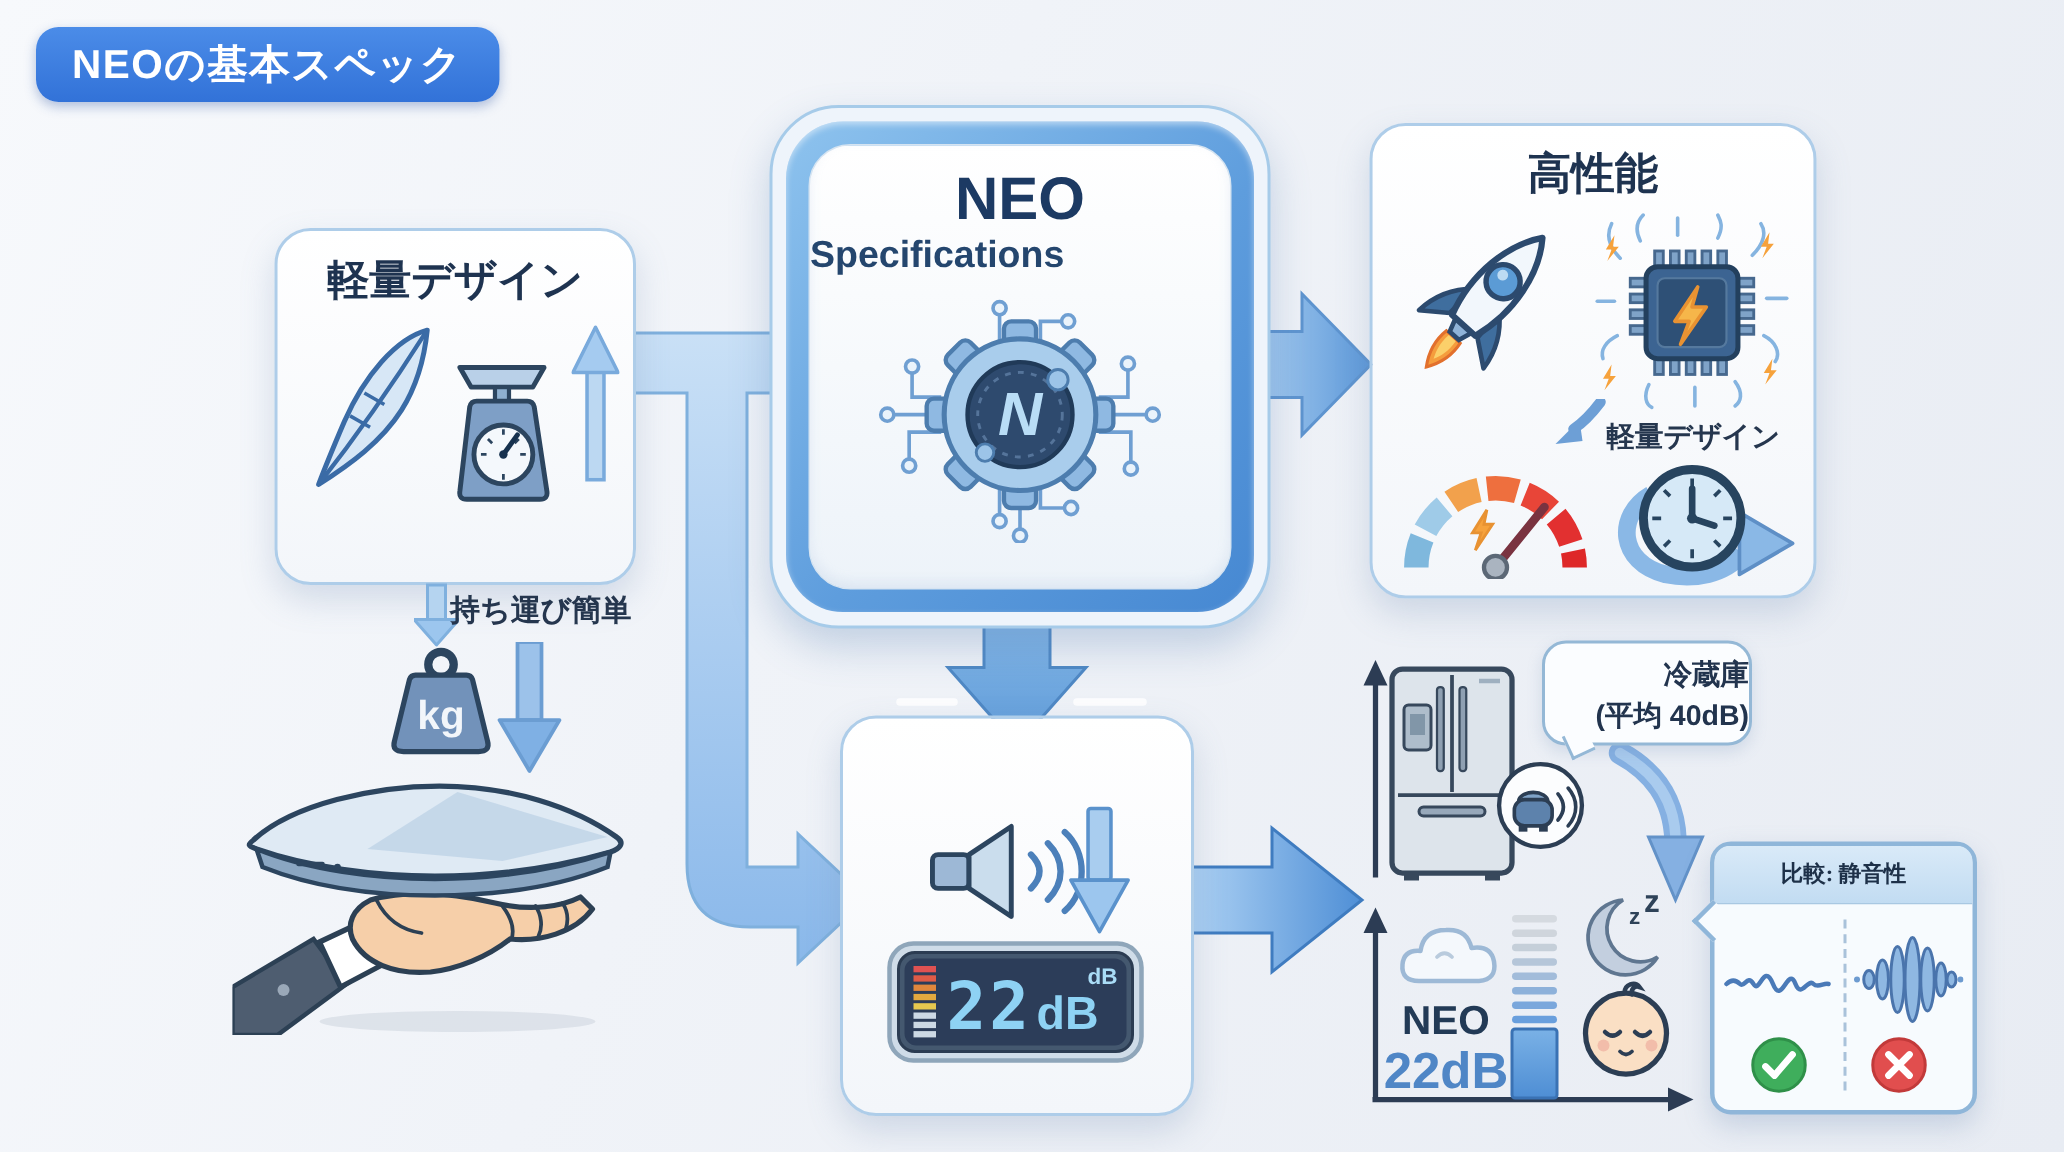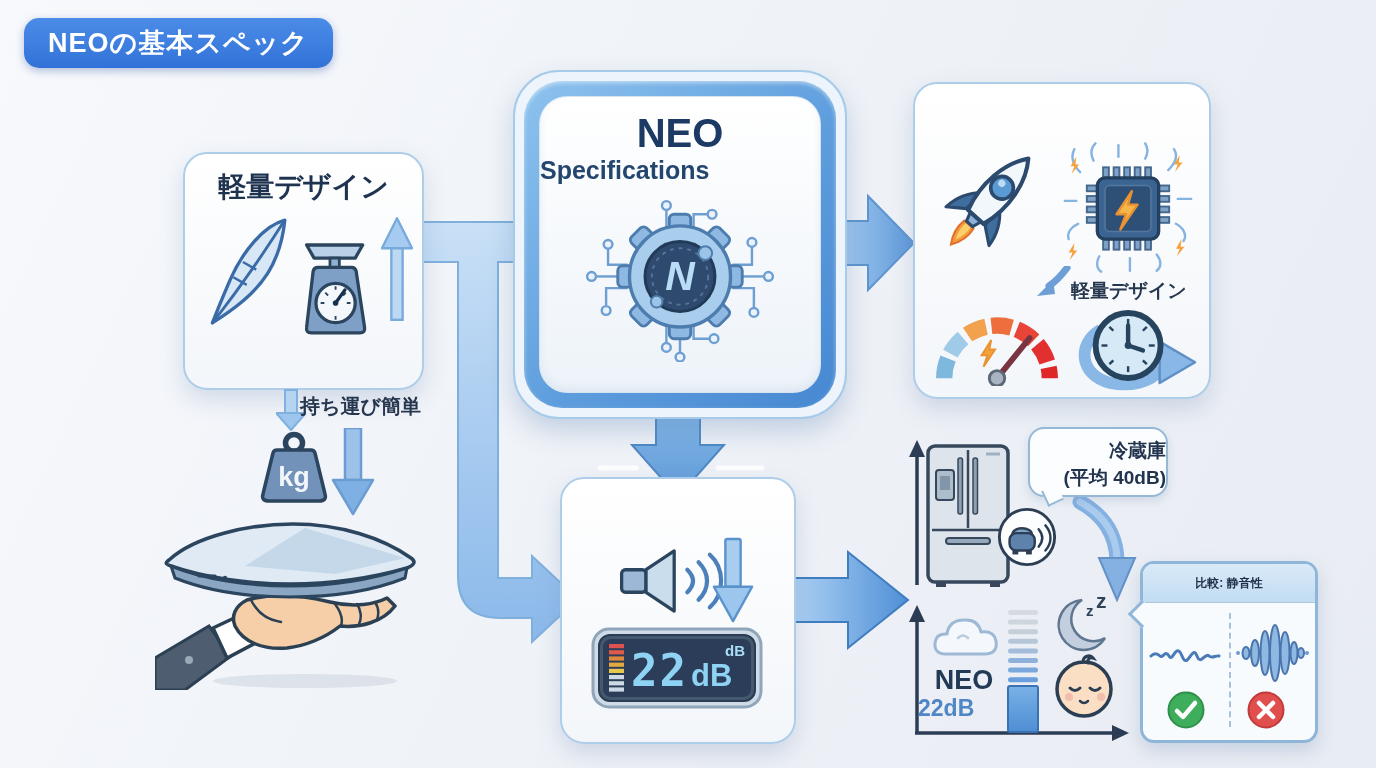--- a/index.html
+++ b/index.html
@@ -43,33 +43,33 @@
   .perf-box{left:913px;top:82px;width:294px;height:313px;}
   .perf-box .card-title{margin-top:12px;font-size:29px;}
   
   .quiet-box{left:560px;top:477px;width:232px;height:263px;}
   .quiet-box .card-title{margin-top:12px;font-size:28px;}
   
   .cap{font-weight:700;color:#25364e;}
   .lw-caption{left:300px;top:393px;font-size:20px;}
   .perf-caption{left:1071px;top:278px;font-size:19px;}
   .chart-neo{left:922px;top:665px;width:84px;text-align:center;font-size:27px;font-weight:800;color:#223a56;}
-  .chart-db{left:918px;top:695px;width:92px;font-size:23px;font-weight:800;color:#4f86c6;}
+  .chart-db{left:918px;top:695px;width:92px;text-align:center;font-size:34px;font-weight:800;color:#4f86c6;}
   
   .bubble{left:1028px;top:427px;width:140px;height:70px;background:#fbfdff;
     border:2.5px solid #94b8d6;border-radius:16px;box-shadow:0 4px 10px rgba(110,140,180,.22);
     text-align:right;font-size:19px;font-weight:800;color:#22344e;line-height:1.4;padding-top:9px;box-sizing:border-box;}
   .bubble-tail{position:absolute;left:14px;bottom:-9px;width:15px;height:15px;background:#fbfdff;
     border-right:2.5px solid #94b8d6;border-bottom:2.5px solid #94b8d6;transform:rotate(65deg);}
   
   .cmp-box{left:1140px;top:561px;width:172px;height:176px;background:#f7fbfe;
     border:3px solid #8fb6d9;border-radius:14px;box-shadow:0 8px 18px rgba(110,140,180,.28);}
   .cmp-head{height:38px;line-height:38px;border-radius:10px 10px 0 0;
     background:linear-gradient(180deg,#d9eaf8,#c2dcf2);border-bottom:1.5px solid #a9c8e2;
-    text-align:center;font-size:12px;font-weight:800;color:#1d3048;}
+    text-align:center;font-size:15px;font-weight:800;color:#1d3048;font-family:Liberation Serif, serif;}
   .cmp-body{position:relative;height:132px;}
   .cmp-divider{position:absolute;left:50%;top:10px;bottom:8px;border-left:2px dashed #a9c2da;}
   .cmp-tail{position:absolute;left:-11px;top:40px;width:17px;height:17px;background:#f7fbfe;
     border-left:3px solid #8fb6d9;border-bottom:3px solid #8fb6d9;transform:rotate(45deg);}
   svg{display:block;}
   .icon{position:absolute;}
 </style>
 </head>
 <body>
 
@@ -245,20 +245,21 @@
           <circle r="29" fill="none" stroke="#55749a" stroke-width="2" stroke-dasharray="4 5"></circle>
           <text y="14" text-anchor="middle" font-size="42" font-weight="bold" font-style="italic" fill="#b9ddf6">N</text>
           <circle cx="26" cy="-24" r="7" fill="#9cc4e8" stroke="#4d7dae" stroke-width="2"></circle>
           <circle cx="-24" cy="26" r="6" fill="#9cc4e8" stroke="#4d7dae" stroke-width="2"></circle>
         </g>
       </svg>
     </div>
   </div>
 
   <div class="abs card perf-box">
+    <div class="card-title">高性能</div>
     <svg class="icon" style="left:14px;top:52px;" width="124" height="124" viewBox="0 0 120 120">
       <g transform="rotate(42 60 62)">
         <path d="M54,94 C52,106 56,114 60,120 C64,114 68,106 66,94 Z" fill="#f59d3d" stroke="#e2702d" stroke-width="2"></path>
         <path d="M57,95 C56,103 58,109 60,113 C62,109 64,103 63,95 Z" fill="#fbd06a"></path>
         <path d="M49,62 C38,72 33,84 32,96 L48,84 Z" fill="#3f6e9e" stroke="#2c4a6e" stroke-width="3" stroke-linejoin="round"></path>
         <path d="M71,62 C82,72 87,84 88,96 L72,84 Z" fill="#3f6e9e" stroke="#2c4a6e" stroke-width="3" stroke-linejoin="round"></path>
         <path d="M53,84 L67,84 L64,93 L56,93 Z" fill="#8fb3d8" stroke="#2c4a6e" stroke-width="3"></path>
         <path d="M60,8 C74,26 79,56 70,84 L50,84 C41,56 46,26 60,8 Z" fill="#f2f7fc" stroke="#2c4a6e" stroke-width="4" stroke-linejoin="round"></path>
         <circle cx="60" cy="46" r="11" fill="#5b9bd5" stroke="#2c4a6e" stroke-width="3.5"></circle>
         <circle cx="57" cy="43" r="3.5" fill="#cfe6f8" opacity="0.85"></circle>

